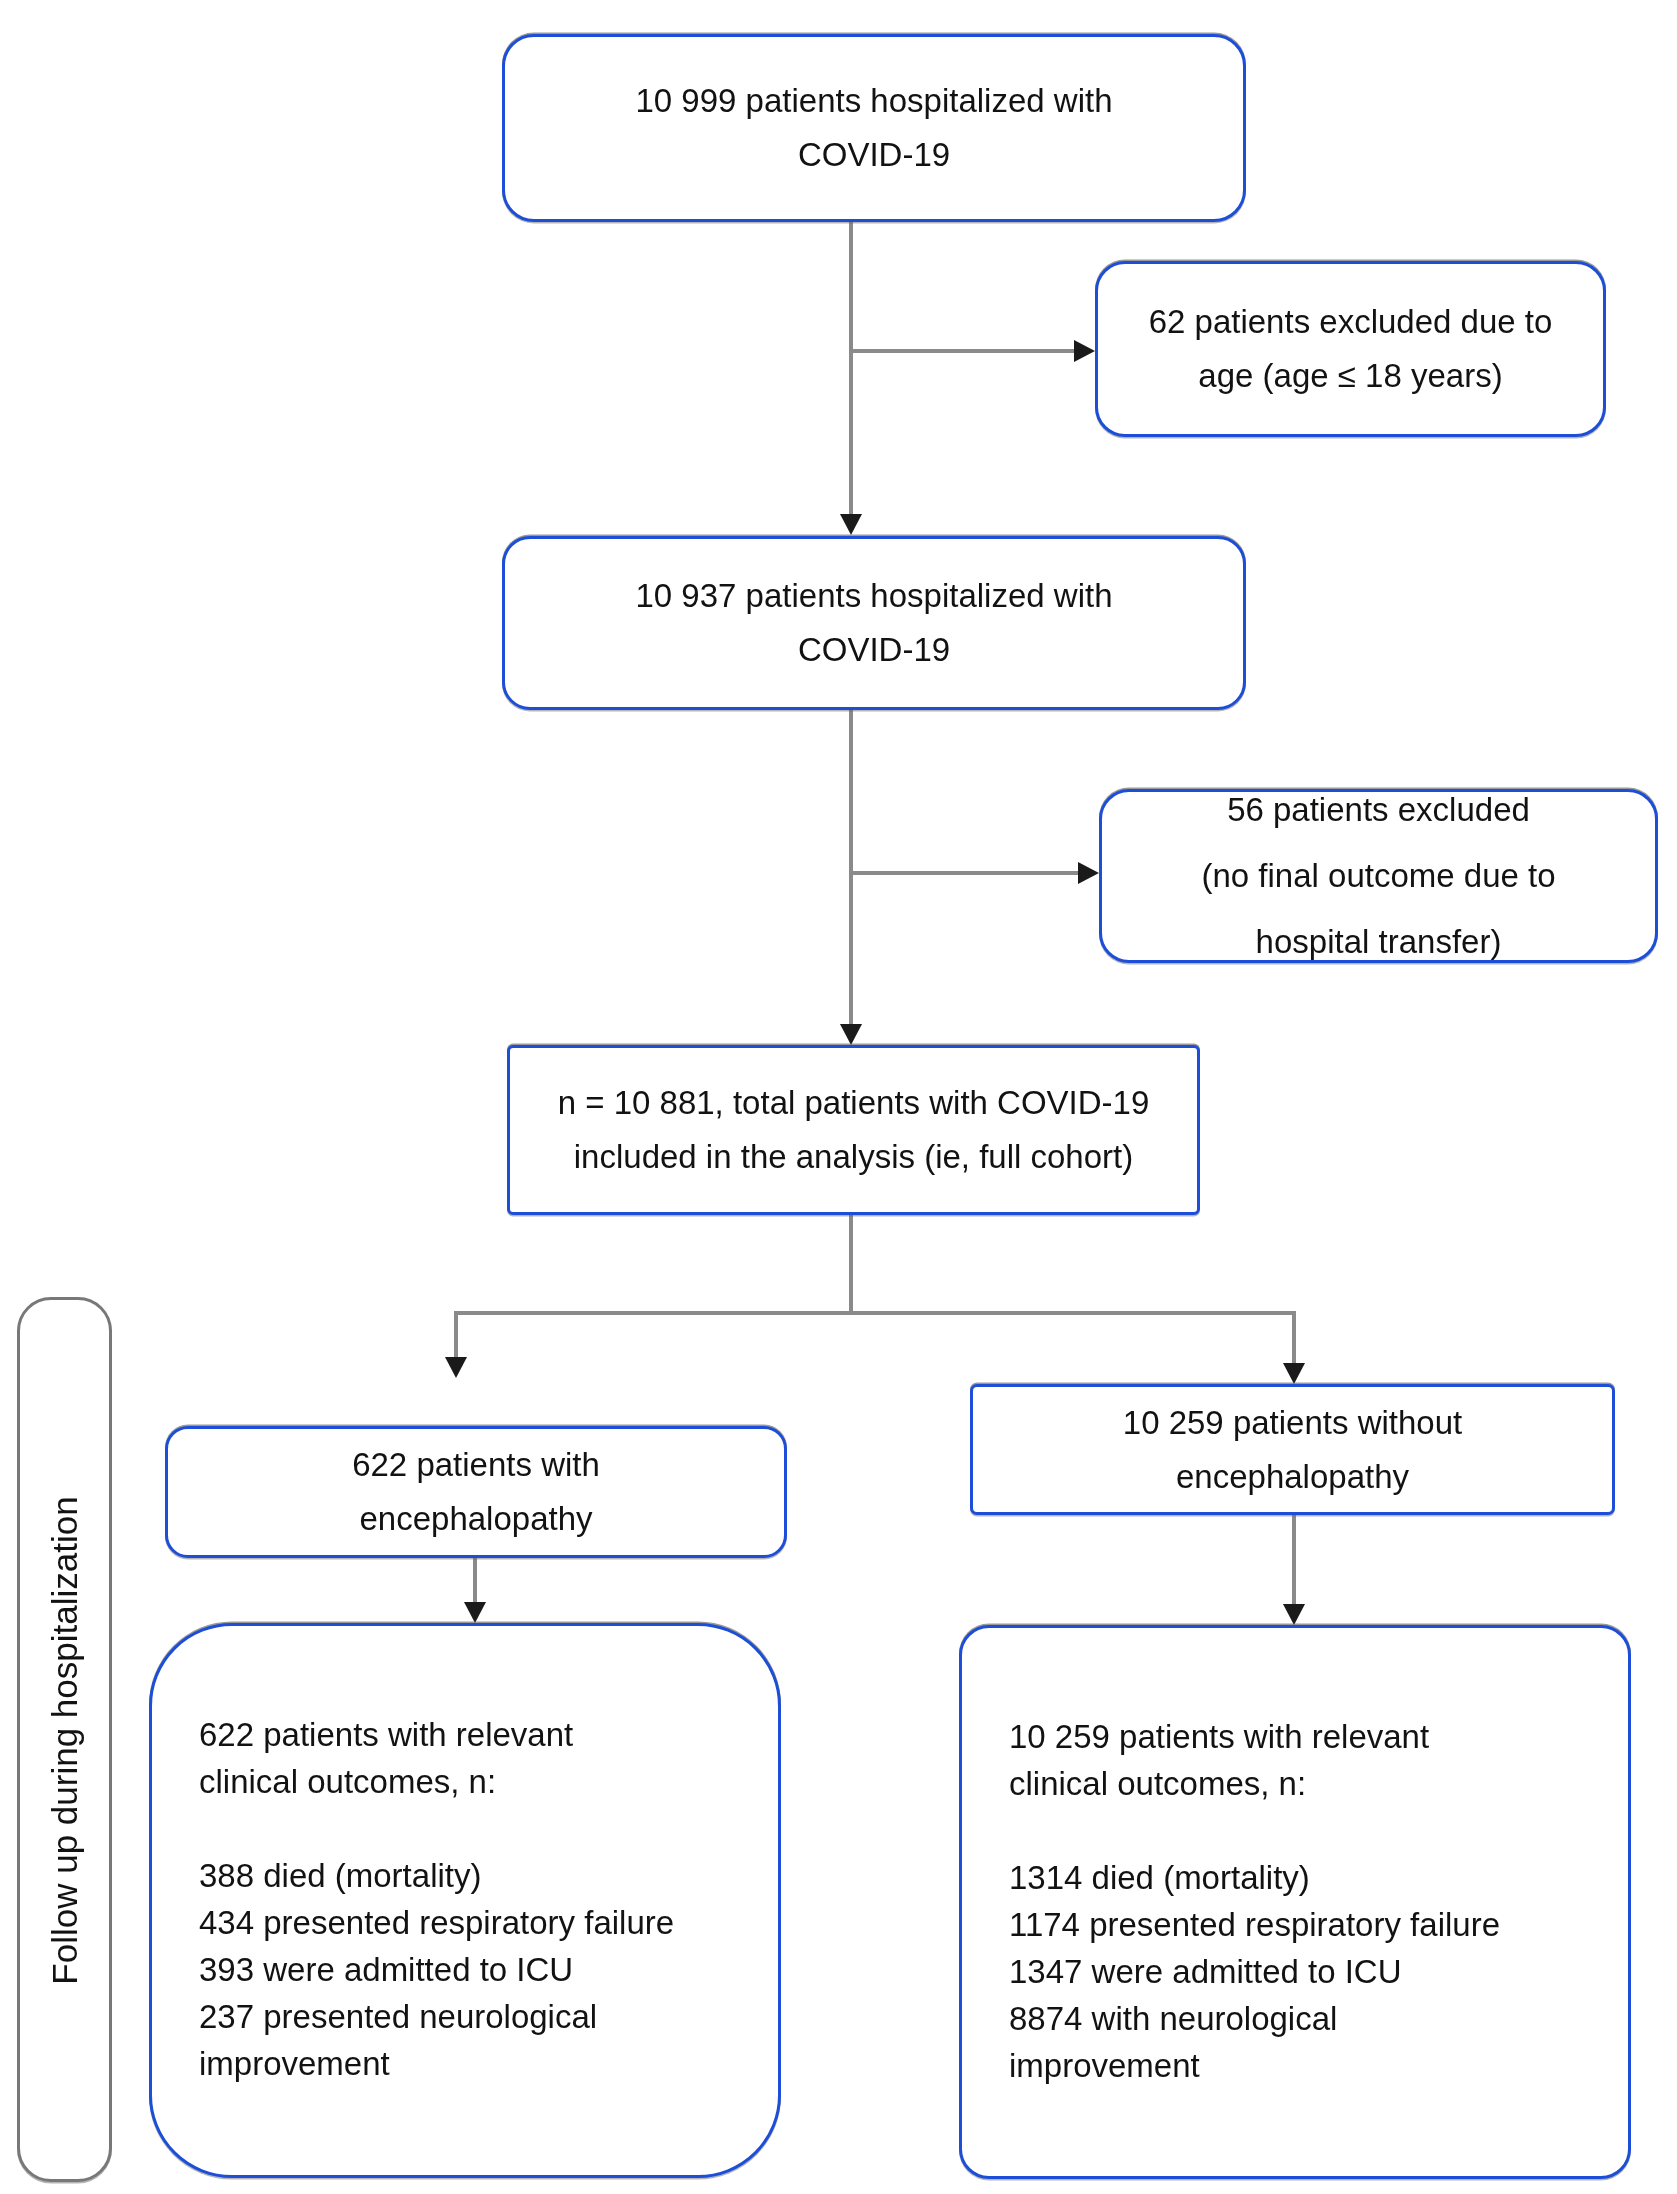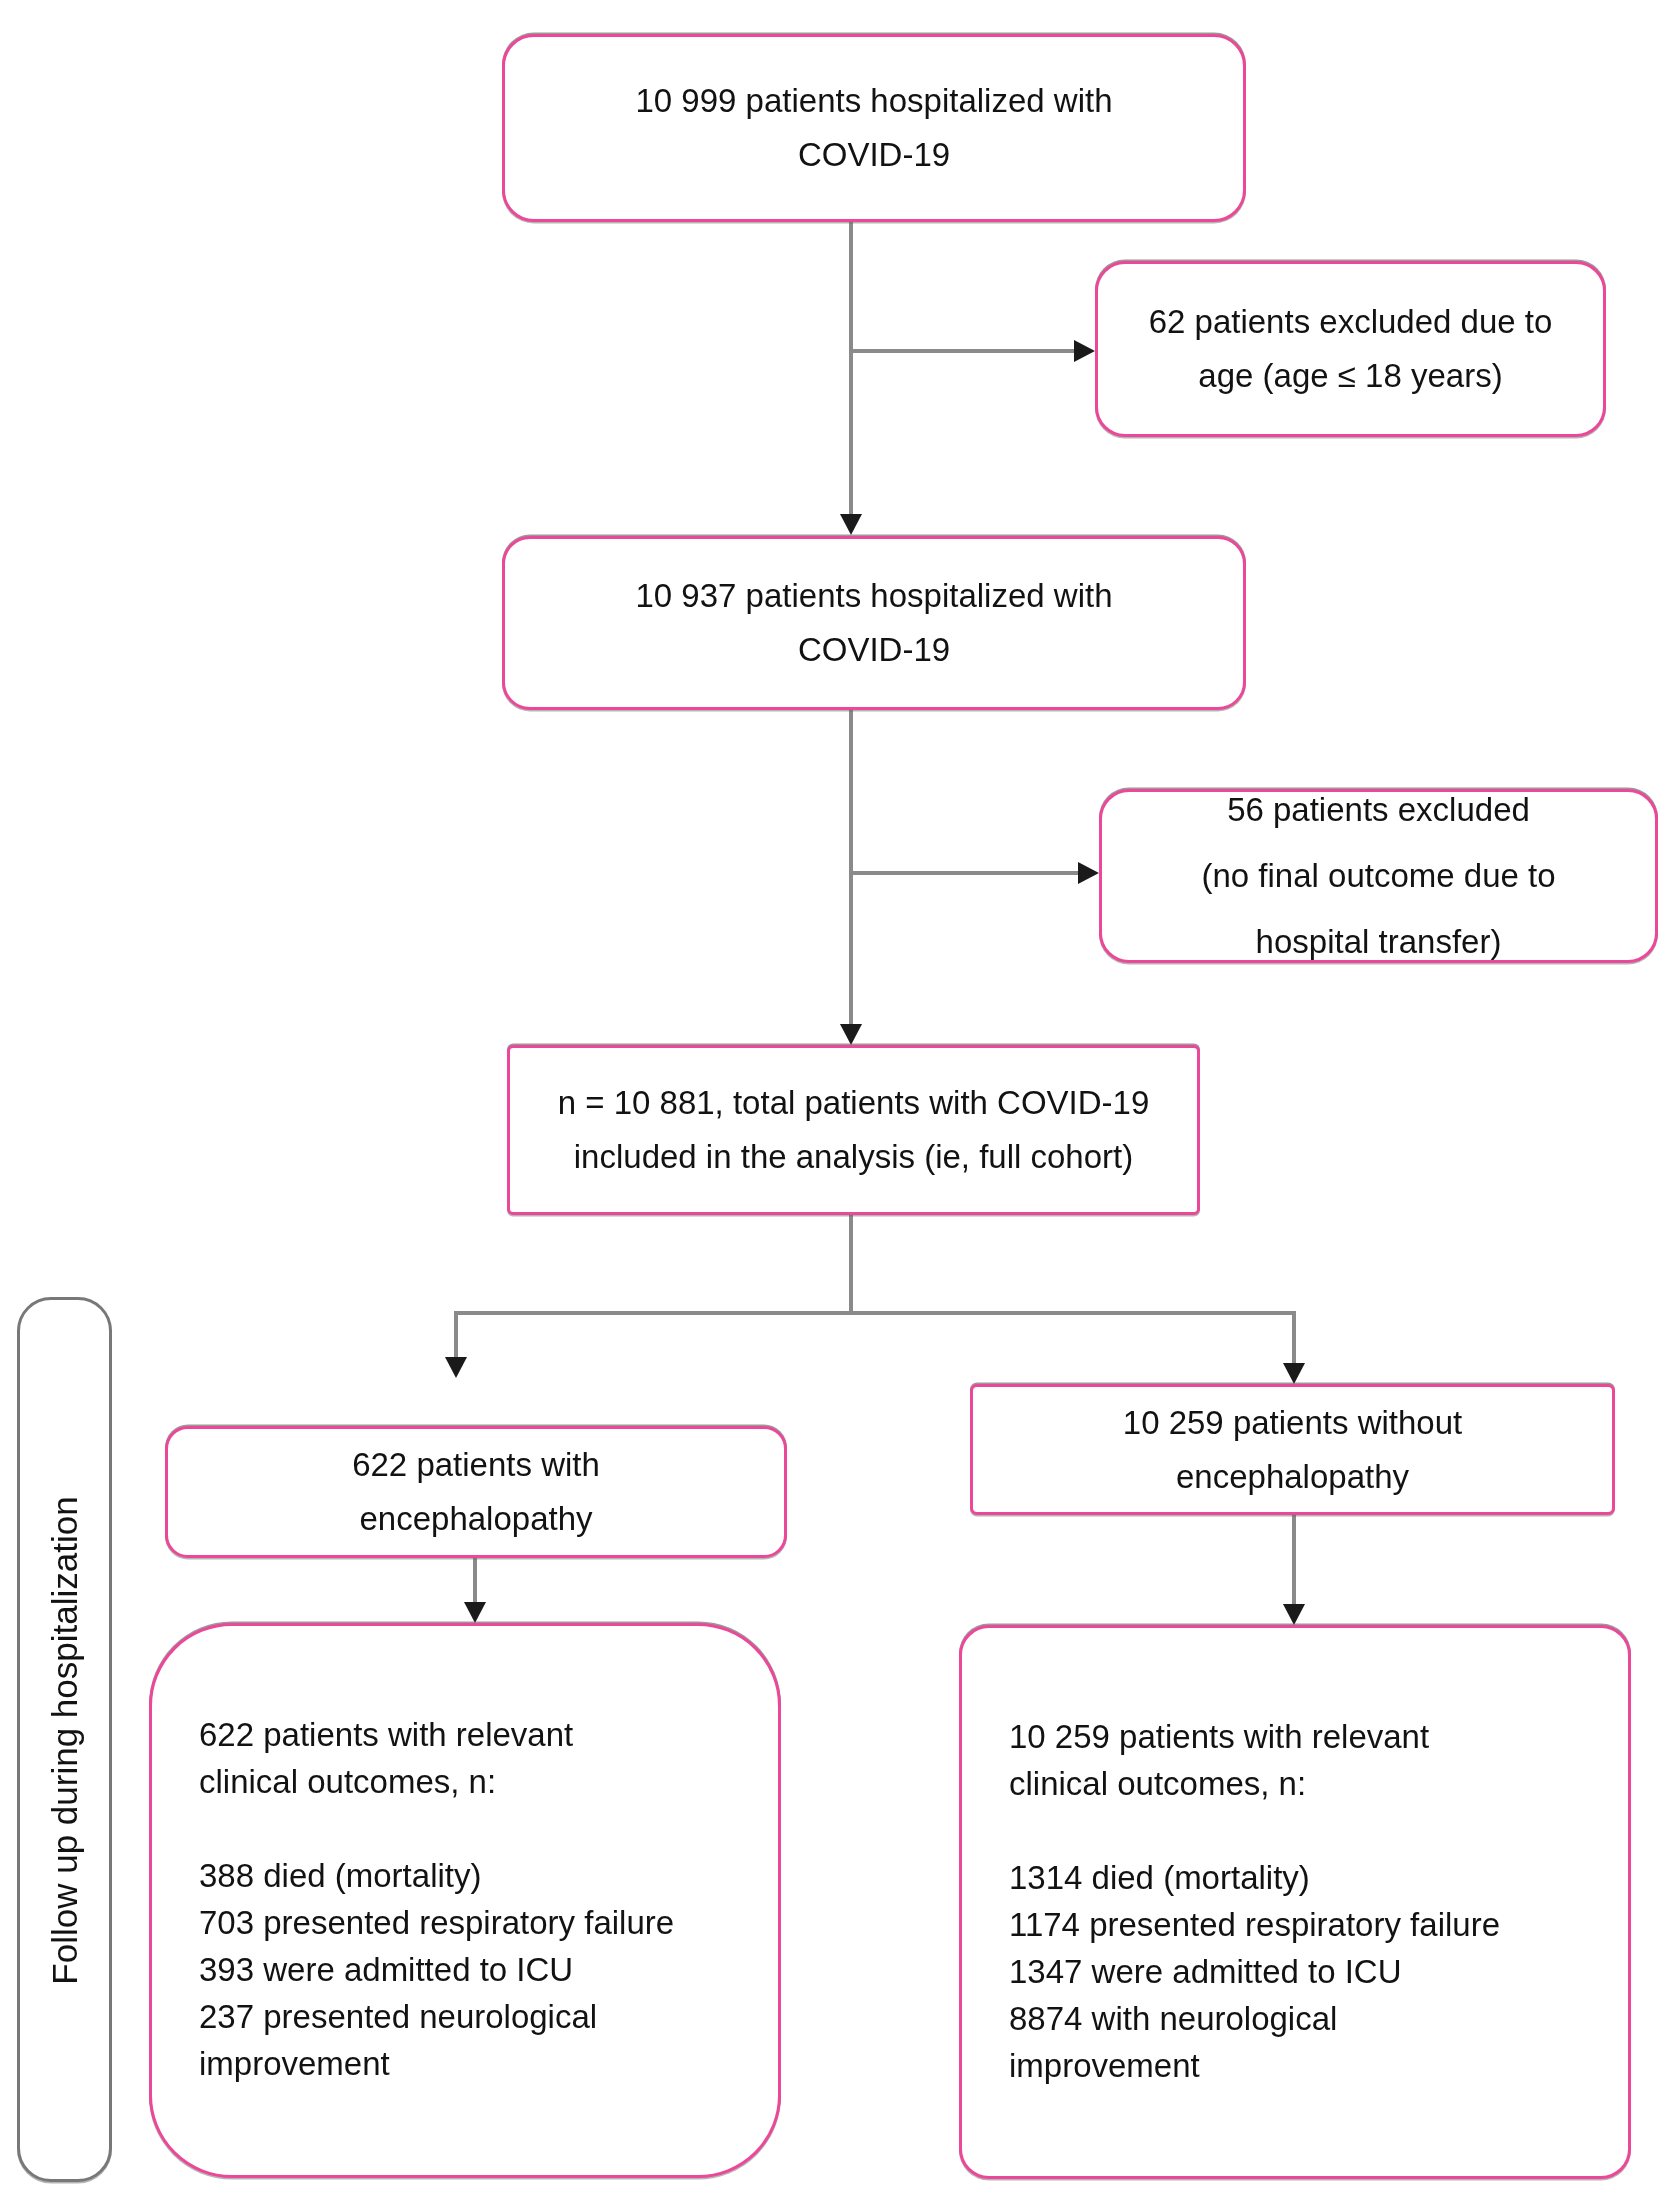--- a/index.html
+++ b/index.html
@@ -6,21 +6,21 @@
   #canvas{
     position:relative;
     width:1678px;height:2194px;
     background:#ffffff;
     font-family:"Liberation Sans", sans-serif;
     color:#121212;
   }
   .box{
     position:absolute;
     background:#ffffff;
-    border:3px solid #ec4899;
+    border:3px solid #1d4ed8;
     box-sizing:border-box;
     display:flex;
     flex-direction:column;
     justify-content:center;
     align-items:center;
     text-align:center;
     font-size:33px;
     line-height:54px;
     box-shadow:0 1.5px 0 rgba(90,90,90,.45), 0 -1.5px 0 rgba(70,70,70,.55);
   }
@@ -133,21 +133,21 @@
   <div class="box" style="left:970px;top:1384px;width:645px;height:131px;border-radius:7px;">
     <div class="tline">10 259 patients without</div>
     <div class="tline">encephalopathy</div>
   </div>
 
   <div class="box outcomes" style="left:149px;top:1623px;width:632px;height:555px;">
     <div class="tline">622 patients with relevant</div>
     <div class="tline">clinical outcomes, n:</div>
     <div class="tline"></div>
     <div class="tline">388 died (mortality)</div>
-    <div class="tline">703 presented respiratory failure</div>
+    <div class="tline">434 presented respiratory failure</div>
     <div class="tline">393 were admitted to ICU</div>
     <div class="tline">237 presented neurological</div>
     <div class="tline">improvement</div>
   </div>
 
   <div class="box outcomes" style="left:959px;top:1625px;width:672px;height:554px;border-radius:30px;">
     <div class="tline">10 259 patients with relevant</div>
     <div class="tline">clinical outcomes, n:</div>
     <div class="tline"></div>
     <div class="tline">1314 died (mortality)</div>

